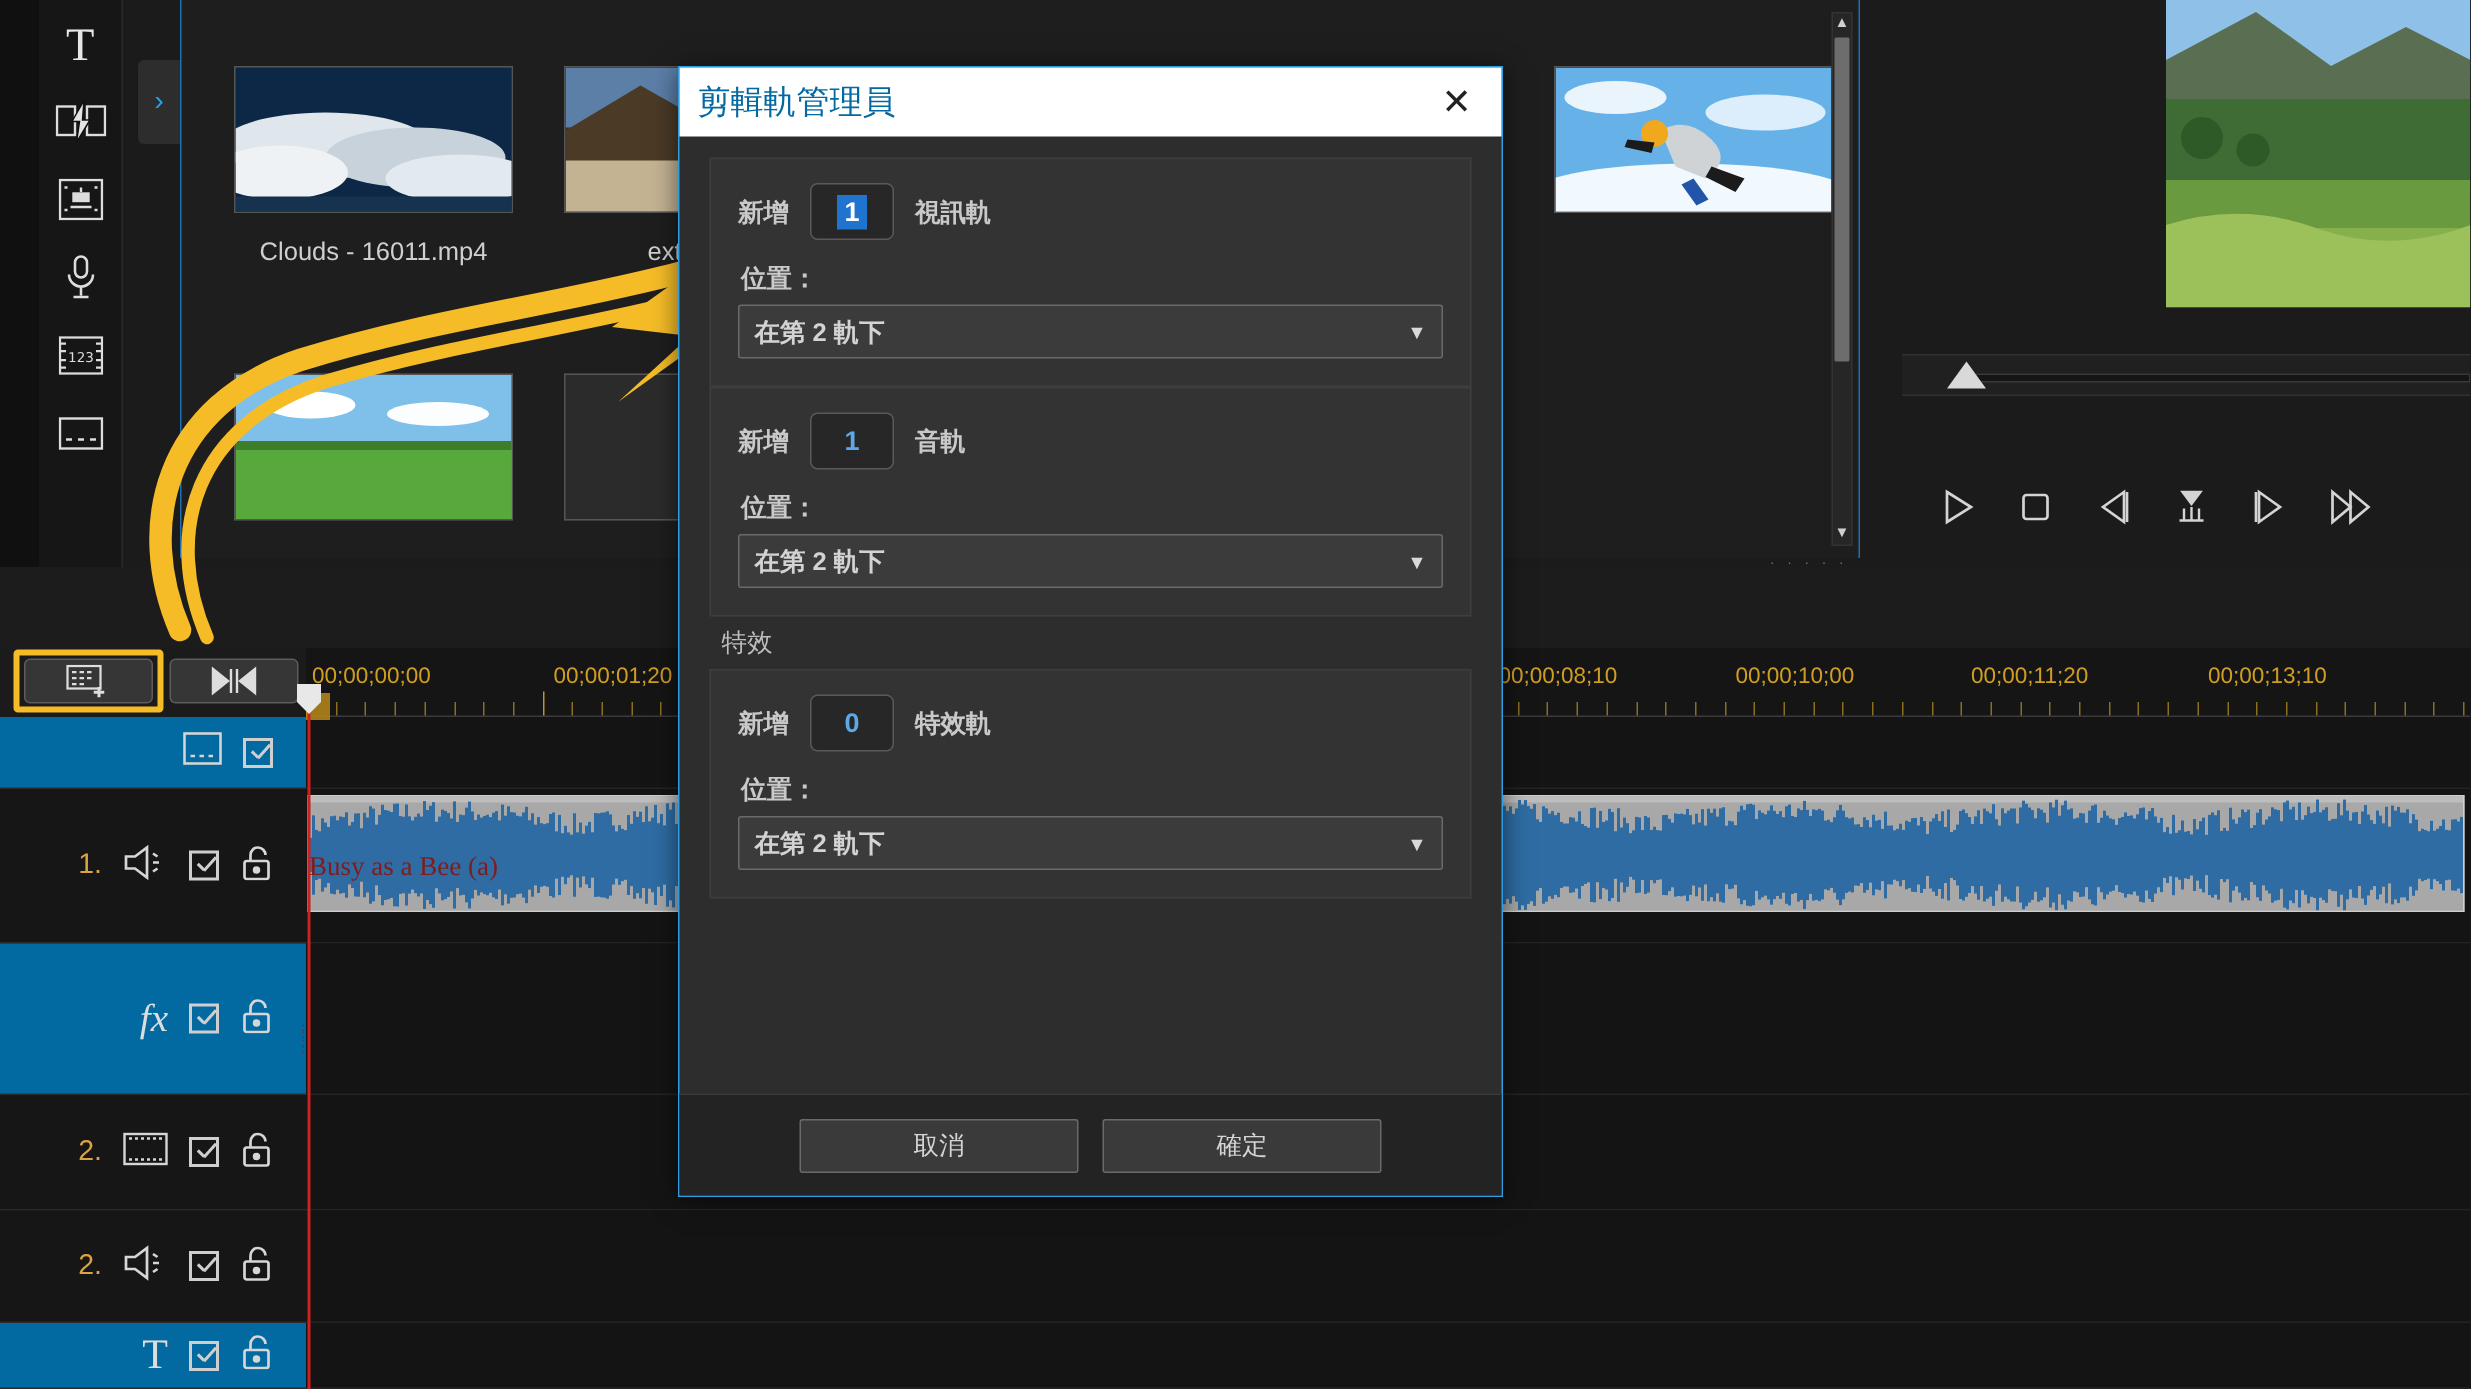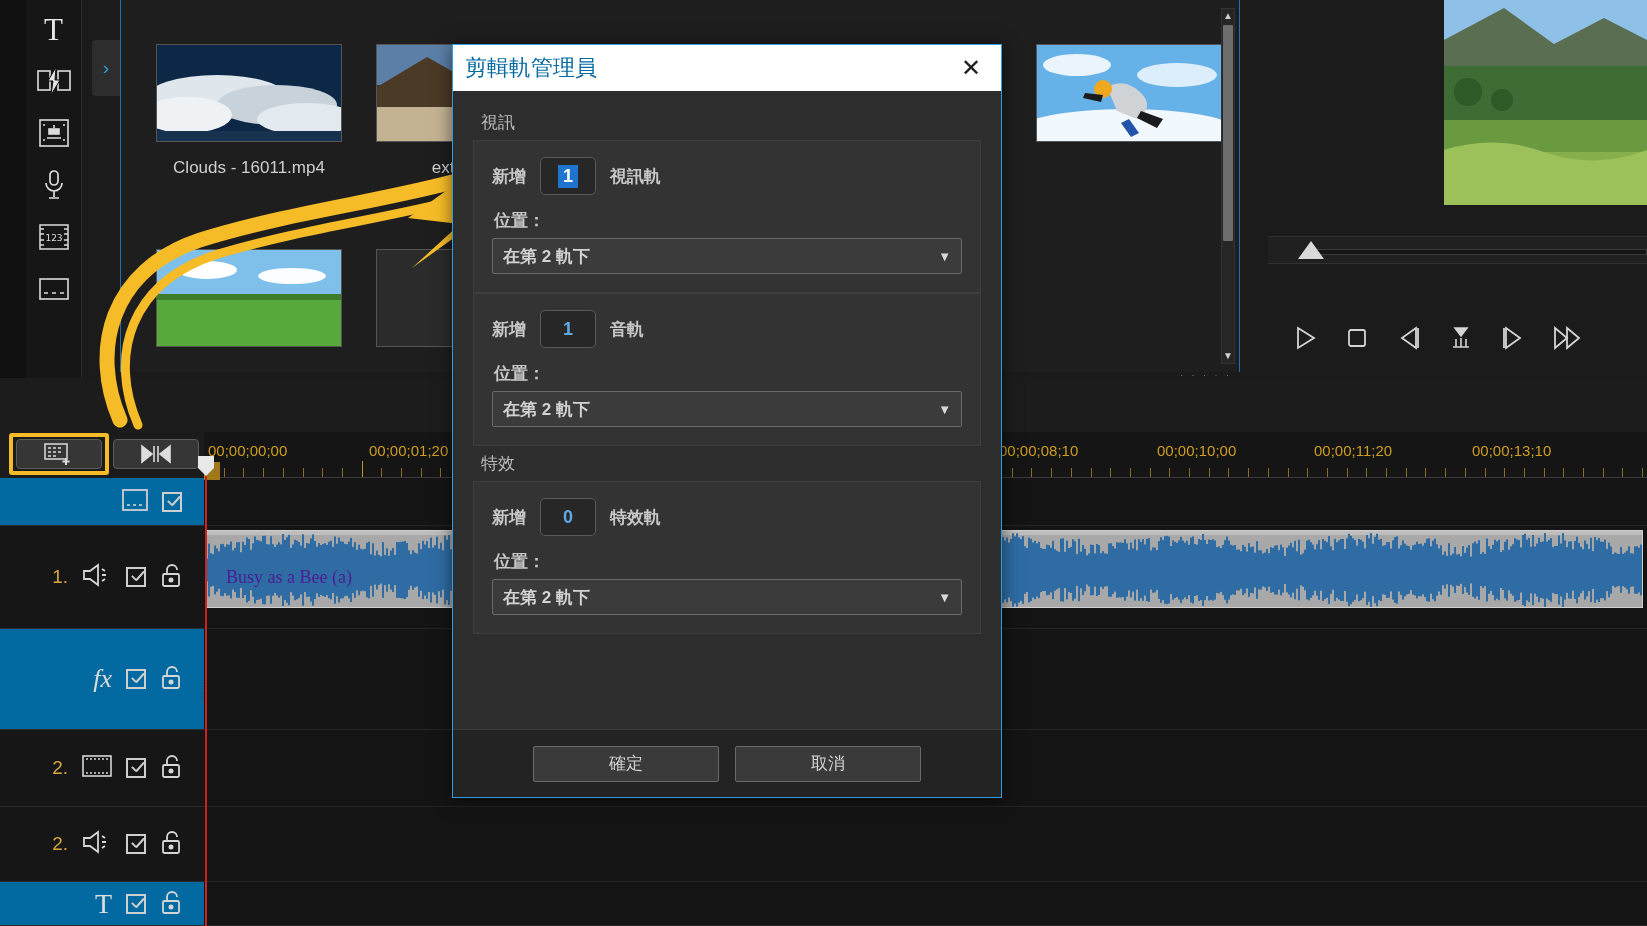--- a/index.html
+++ b/index.html
@@ -84,21 +84,21 @@
   .trackrow{ position:absolute; left:0; width:204px; background:#0369a1; border-bottom:1px solid #2c2c2c;
              display:flex; align-items:center; justify-content:flex-end; gap:14px; padding-right:22px; color:#ddd;}
   .trackrow.dark{ background:#161616;}
   .tnum{ font-size:19px; color:#d9a441; }
   .chk{ width:20px; height:20px; border:2px solid #cfcfcf; position:relative;}
   .chk:after{ content:""; position:absolute; left:3px; top:8px; width:6px; height:2px; background:#cfcfcf; transform:rotate(45deg);}
   .chk:before{ content:""; position:absolute; left:6px; top:6px; width:12px; height:2px; background:#cfcfcf; transform:rotate(-48deg);}
   .lanes{ position:absolute; left:204px; width:1443px; }
   .lane{ position:absolute; left:0; width:1443px; border-bottom:1px solid #242424;}
   .clipAud{ position:absolute; left:1px; top:4px; height:78px; background:#a8a8a8; border:1px solid #d0d0d0; overflow:hidden;}
-  .clip-title{ position:absolute; left:20px; top:36px; font-size:18px; color:#4c1d95; z-index:3; white-space:nowrap; font-family:"Liberation Serif", serif;}
+  .clip-title{ position:absolute; left:0; top:36px; font-size:18px; color:#7f1d1d; z-index:3; white-space:nowrap; font-family:"Liberation Serif", serif;}
   .scroll-dots{ position:absolute; left:201px; top:250px; color:#8a2020; font-size:8px; line-height:5px; }
 
   
   .arrow{ position:absolute; left:60px; top:120px; width:460px; height:330px; pointer-events:none; z-index:20;}
 
   
   .overlay-dlg{ position:absolute; left:452px; top:44px; width:550px; height:754px; z-index:50;
                 border:1px solid #2f9ee0; background:#2d2d2d; box-shadow:0 2px 16px rgba(0,0,0,.55);}
   .dlg-title{ height:46px; background:#ffffff; display:flex; align-items:center; padding:0 10px 0 12px;}
   .dlg-title span{ font-size:22px; color:#0369a1; }
@@ -1298,21 +1298,20 @@
   </svg>
 
   <div class="overlay-dlg">
     <div class="dlg-title">
       <span>剪輯軌管理員</span>
       <div class="dlg-x">✕</div>
     </div>
 
     <div class="dlg-body">
 
-      <div class="sect-lbl">視訊</div>
       <div class="sect">
         <div class="row">
           <span class="lbl">新增</span>
           <span class="numfield">
             <span class="selnum">1</span>
           </span>
           <span class="lbl">視訊軌</span>
         </div>
         <div class="pos-lbl">位置：</div>
         <div class="ddown">
@@ -1347,18 +1346,18 @@
         </div>
         <div class="pos-lbl">位置：</div>
         <div class="ddown">
           <span>在第 2 軌下</span>
           <span class="arr">▼</span>
         </div>
       </div>
     </div>
 
     <div class="dlg-foot">
+      <div class="dbtn">取消</div>
       <div class="dbtn">確定</div>
-      <div class="dbtn">取消</div>
     </div>
   </div>
 
 </div>
 
 </body></html>

